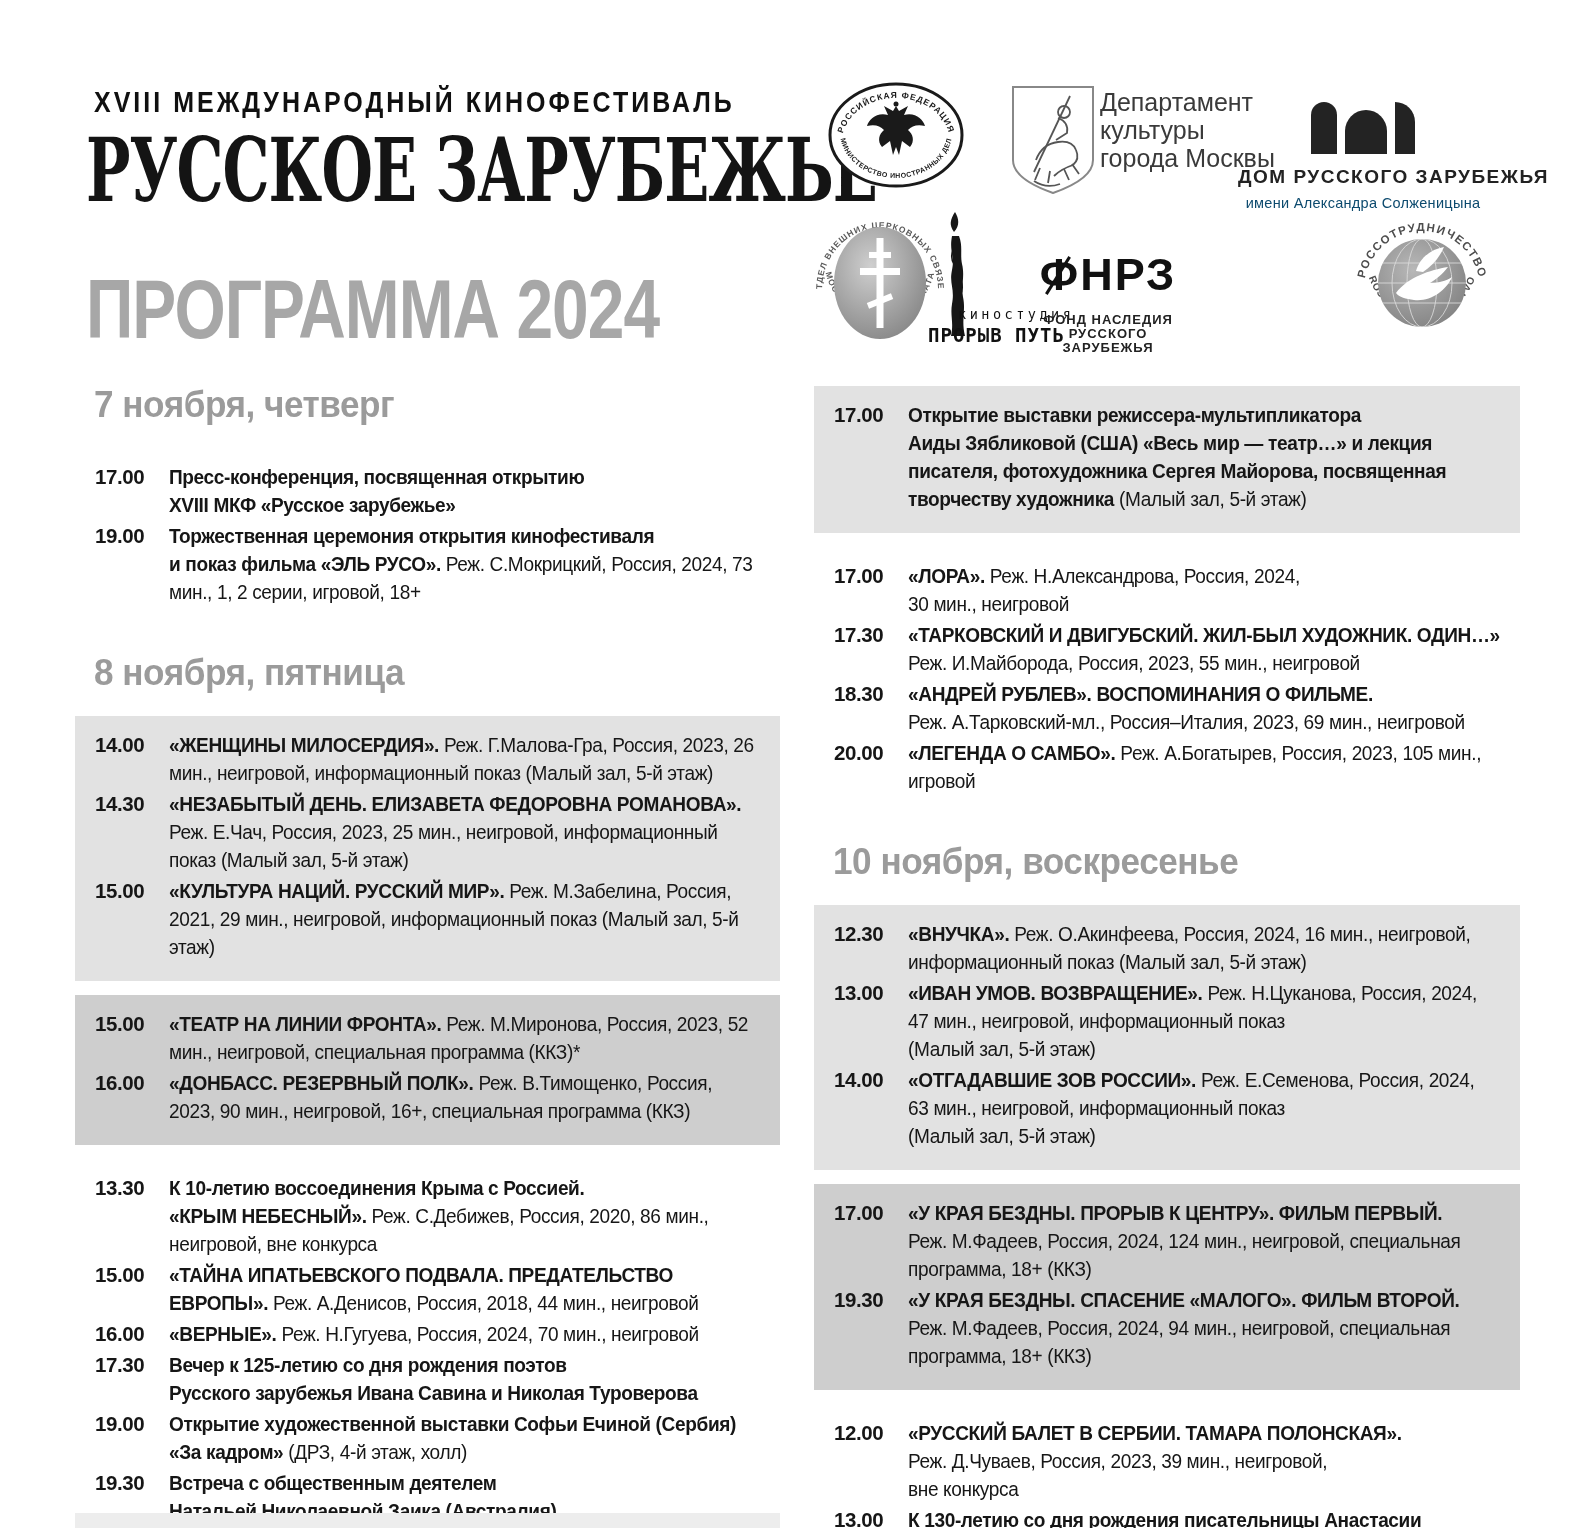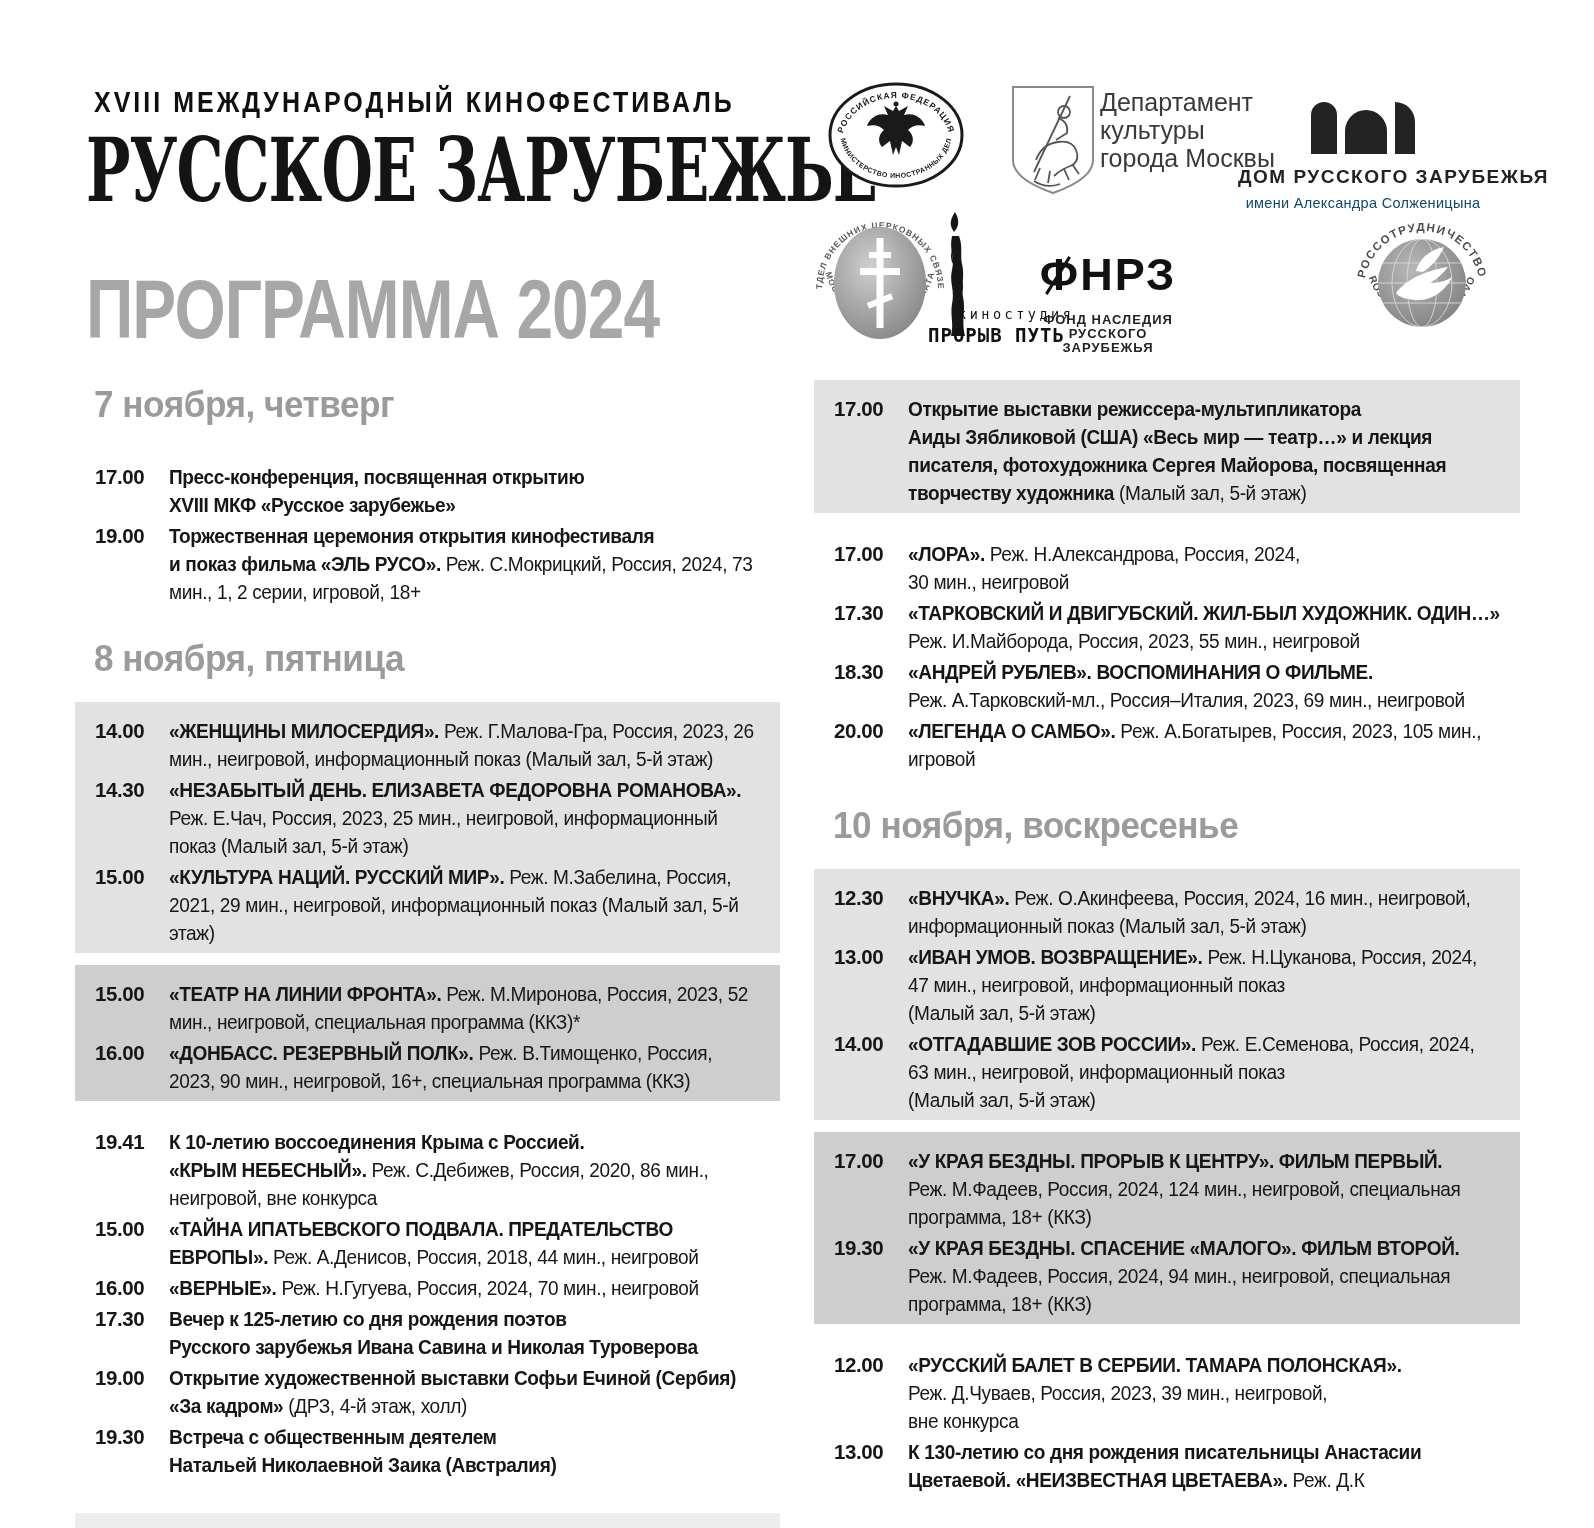--- a/index.html
+++ b/index.html
@@ -34,21 +34,21 @@
   .fnrz-slash{position:absolute;left:-4px;top:22px;width:44px;height:3px;background:#111;transform:rotate(-58deg);}
   .fnrz-sub{font-size:13px;font-weight:700;letter-spacing:1px;color:#222;margin-top:16px;line-height:14px;white-space:pre-line;}
 
   
   .col{position:absolute;}
   .col-left{left:75px;top:368px;width:705px;}
   .col-right{left:814px;top:372px;width:706px;}
   .day{font-size:37px;font-weight:700;color:#9b9b9b;letter-spacing:-.5px;margin:26px 0 22px;
        padding-left:20px;transform:scaleX(.95);transform-origin:0 0;white-space:nowrap;}
   .day:first-child{margin-top:16px;}
-  .block{padding:15px 20px 3px;margin:8px 0 12px;}
+  .block{padding:15px 20px 17px;margin:14px 0 12px;}
   .shade-light{background:#e2e2e2;}
   .shade-dark{background:#cecece;}
   .shade-white{background:transparent;}
   .entry{position:relative;padding-left:74px;margin-bottom:3px;font-size:20.5px;line-height:28px;letter-spacing:-.4px;}
   .time{position:absolute;left:0;top:0;width:62px;font-weight:700;}
   .desc{width:107.5%;transform:scaleX(.93);transform-origin:0 0;}
   .b{font-weight:700;}
   .bottom-strip{position:absolute;left:75px;top:1513px;width:705px;height:15px;background:#ededed;}
 
   svg text{font-family:"Liberation Sans",sans-serif;}
@@ -211,21 +211,21 @@
           <span class="time">15.00</span>
           <div class="desc"><span class="b">«ТЕАТР НА ЛИНИИ ФРОНТА».</span><span class="r"> Реж. М.Миронова, Россия, 2023, 52 мин., неигровой, специальная программа (ККЗ)*</span></div>
         </div>
         <div class="entry">
           <span class="time">16.00</span>
           <div class="desc"><span class="b">«ДОНБАСС. РЕЗЕРВНЫЙ ПОЛК».</span><span class="r"> Реж. В.Тимощенко, Россия, 2023, 90 мин., неигровой, 16+, специальная программа (ККЗ)</span></div>
         </div>
       </div>
       <div class="block shade-white">
         <div class="entry">
-          <span class="time">19.41</span>
+          <span class="time">13.30</span>
           <div class="desc"><span class="b">К 10-летию воссоединения Крыма с Россией.</span><br><span class="b">«КРЫМ НЕБЕСНЫЙ».</span><span class="r"> Реж. С.Дебижев, Россия, 2020, 86 мин., неигровой, вне конкурса</span></div>
         </div>
         <div class="entry">
           <span class="time">15.00</span>
           <div class="desc"><span class="b">«ТАЙНА ИПАТЬЕВСКОГО ПОДВАЛА. ПРЕДАТЕЛЬСТВО</span><br><span class="b">ЕВРОПЫ».</span><span class="r"> Реж. А.Денисов, Россия, 2018, 44 мин., неигровой</span></div>
         </div>
         <div class="entry">
           <span class="time">16.00</span>
           <div class="desc"><span class="b">«ВЕРНЫЕ».</span><span class="r"> Реж. Н.Гугуева, Россия, 2024, 70 мин., неигровой</span></div>
         </div>

